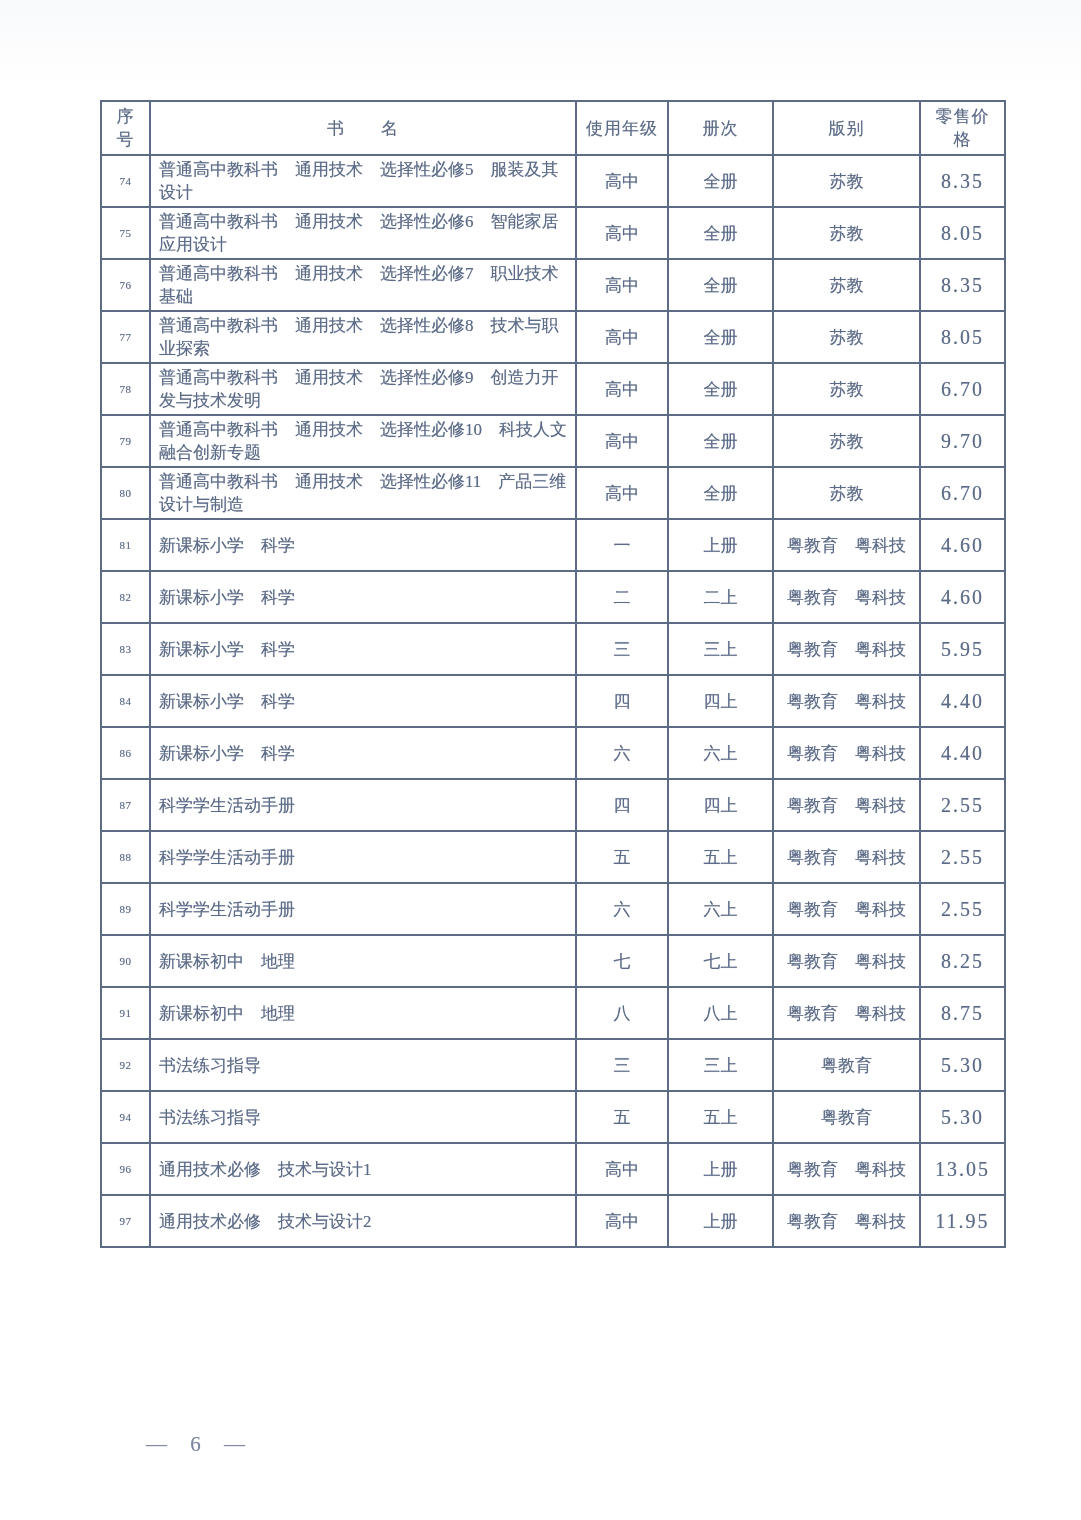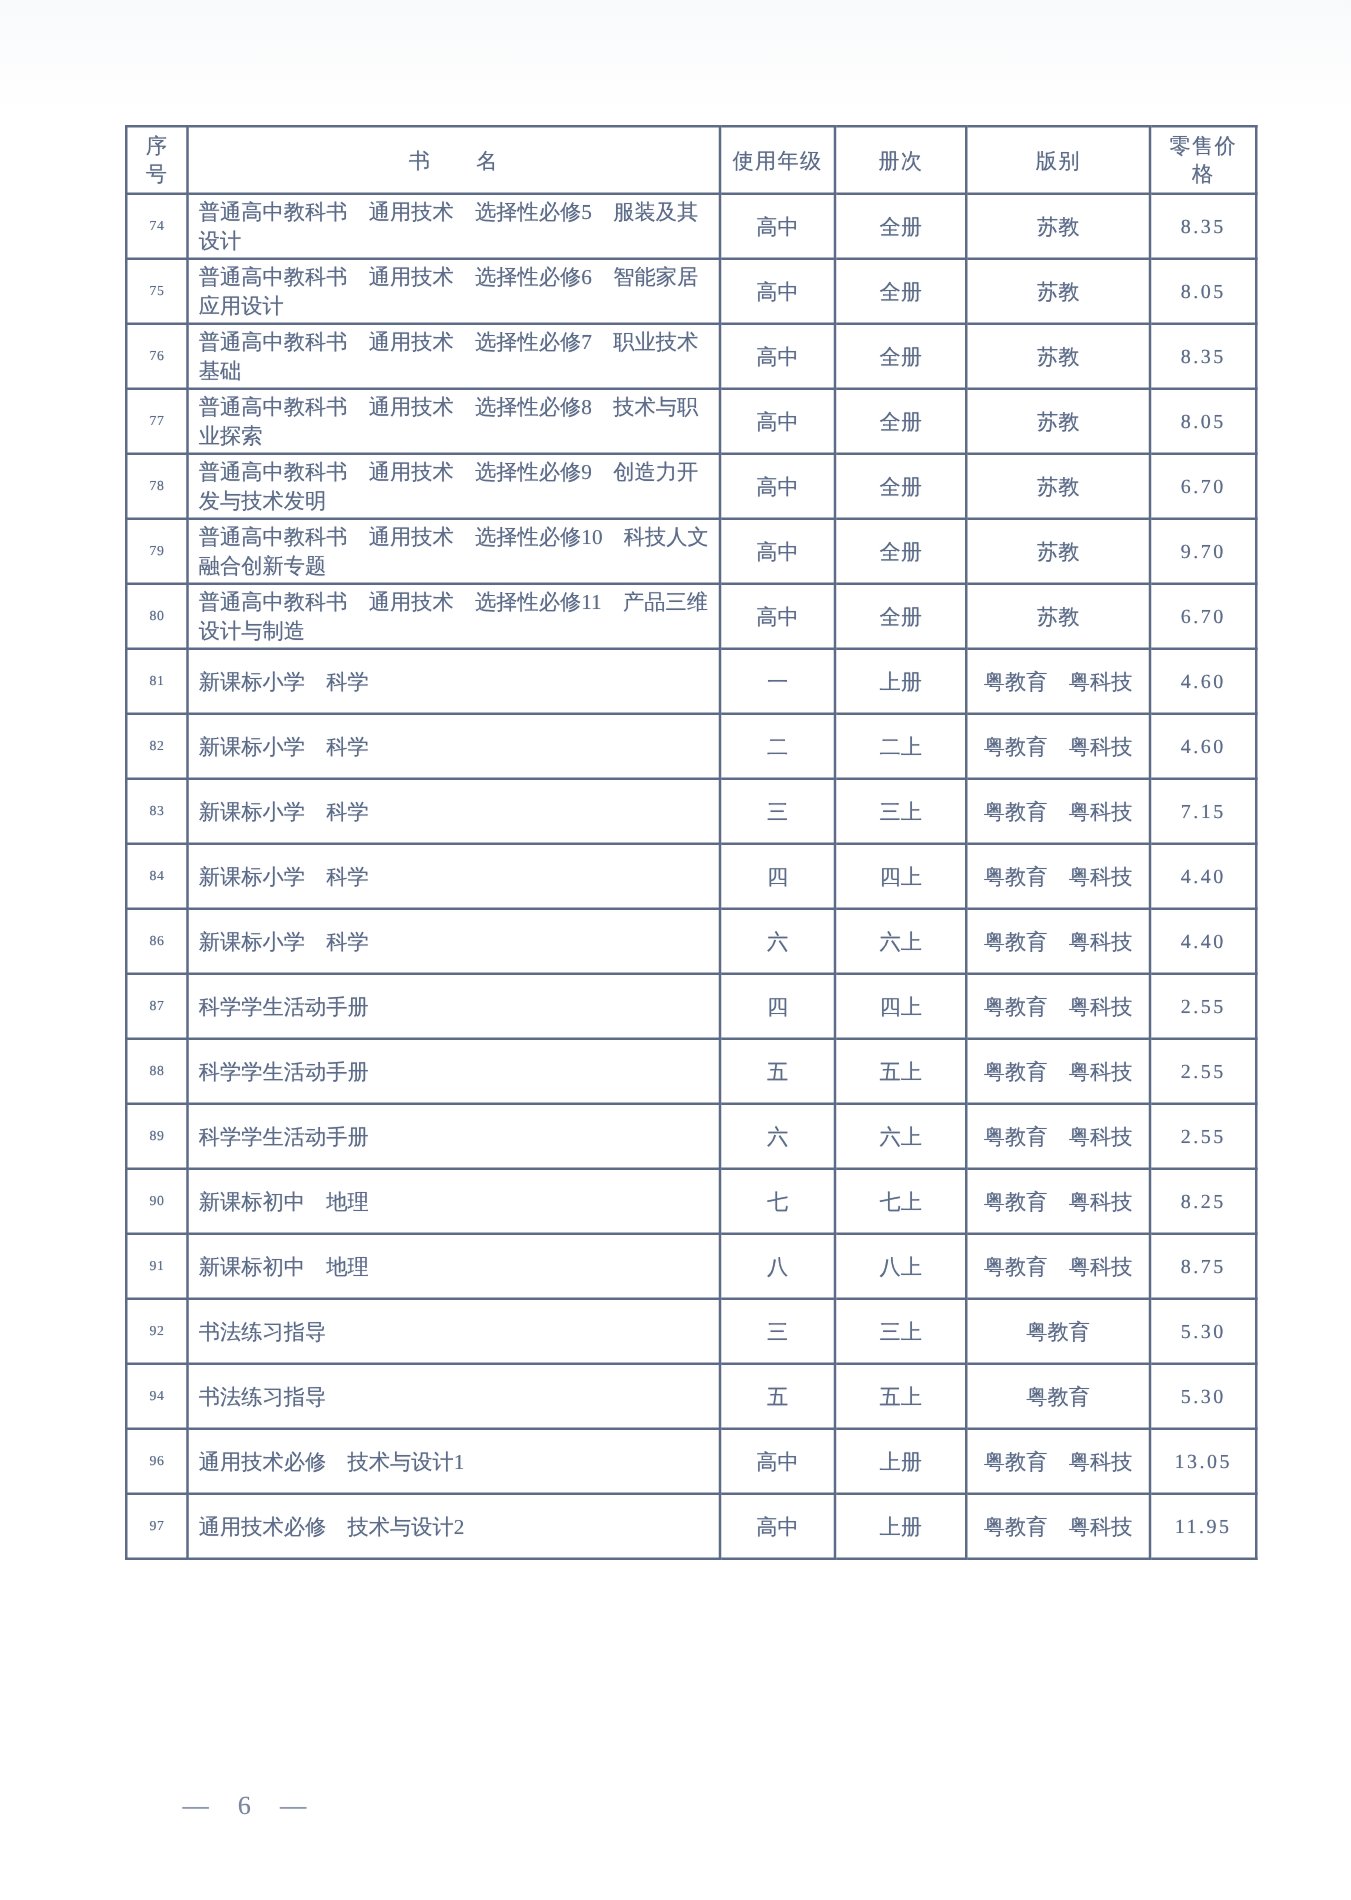--- a/index.html
+++ b/index.html
@@ -54,21 +54,21 @@
     letter-spacing: 0.5px;
   }
   
   .price-table td:nth-child(2) {
     text-align: left;
     padding-left: 8px;
     padding-right: 5px;
   }
   
   .price-table td:nth-child(6) {
-    font-size: 16px;
+    font-size: 20px;
     letter-spacing: 2px;
     border-radius: 17px;
   }
   .page-number {
     position: absolute;
     left: 146px;
     top: 1432px;
     font-size: 21px;
     letter-spacing: 9px;
     color: #7b86a0;
@@ -171,21 +171,21 @@
           <td>二上</td>
           <td>粤教育　粤科技</td>
           <td>4.60</td>
         </tr>
         <tr>
           <td>83</td>
           <td>新课标小学　科学</td>
           <td>三</td>
           <td>三上</td>
           <td>粤教育　粤科技</td>
-          <td>7.15</td>
+          <td>5.95</td>
         </tr>
         <tr>
           <td>84</td>
           <td>新课标小学　科学</td>
           <td>四</td>
           <td>四上</td>
           <td>粤教育　粤科技</td>
           <td>4.40</td>
         </tr>
         <tr>

